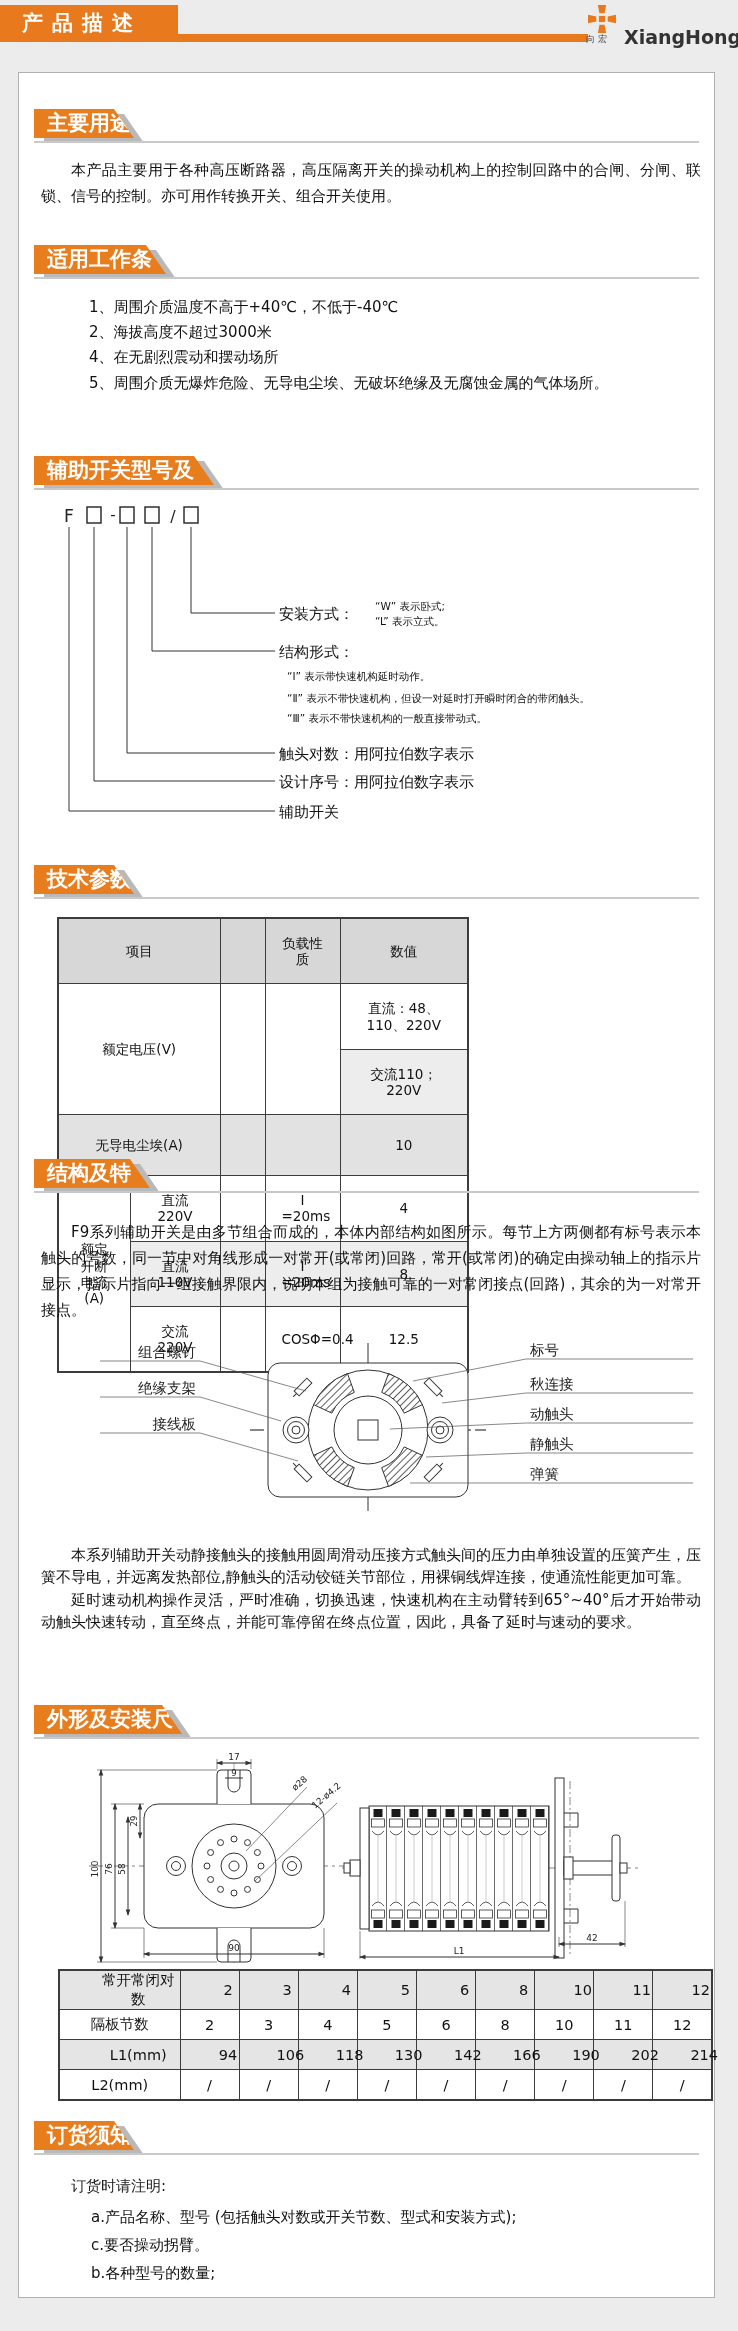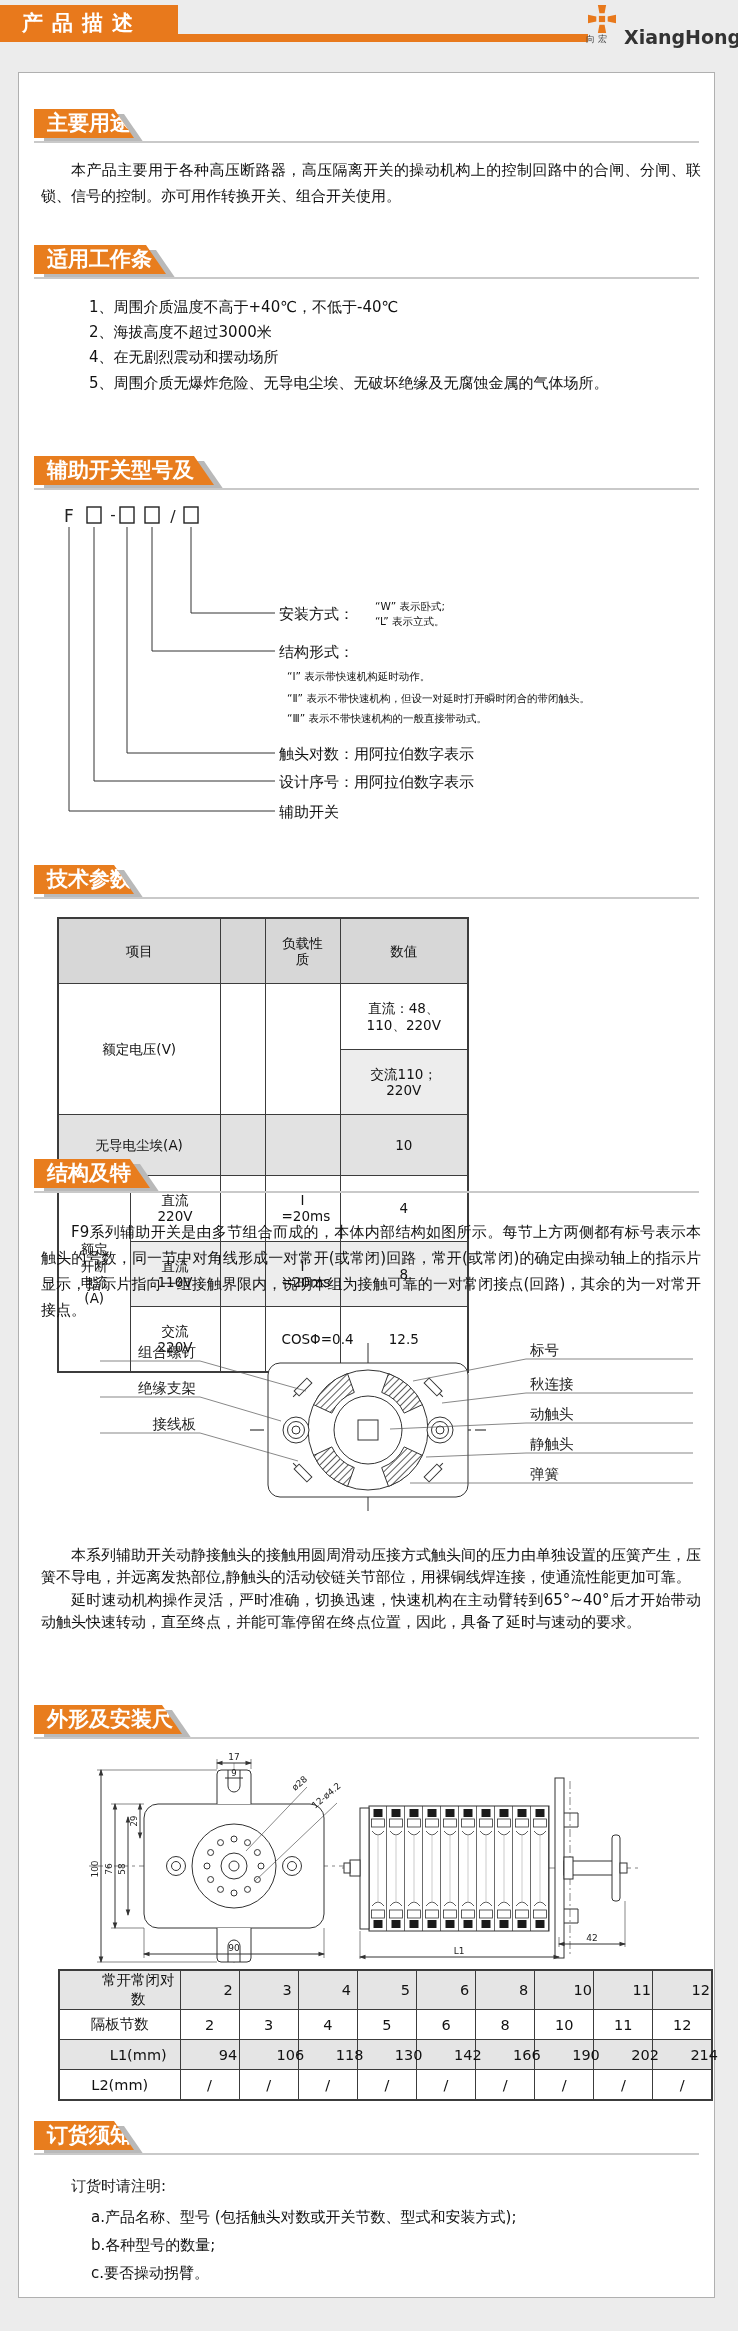--- a/index.html
+++ b/index.html
@@ -443,17 +443,17 @@
     </table>
 
   <div class="sec" style="top:2048px">
     <div class="tab-shadow" style="width:100px"></div>
     <div class="tab" style="width:100px">订货须知</div>
     <div class="sec-line"></div>
   </div>
   <div class="abs" style="left:52px;top:2104px;font-size:15px">订货时请注明:</div>
   <div class="abs order-items" style="left:72px;top:2130px;width:600px">
     <div>a.产品名称、型号 (包括触头对数或开关节数、型式和安装方式);</div>
+    <div>c.要否操动拐臂。</div>
     <div>b.各种型号的数量;</div>
-    <div>c.要否操动拐臂。</div>
   </div>
 
 </div>
 
 </body></html>

